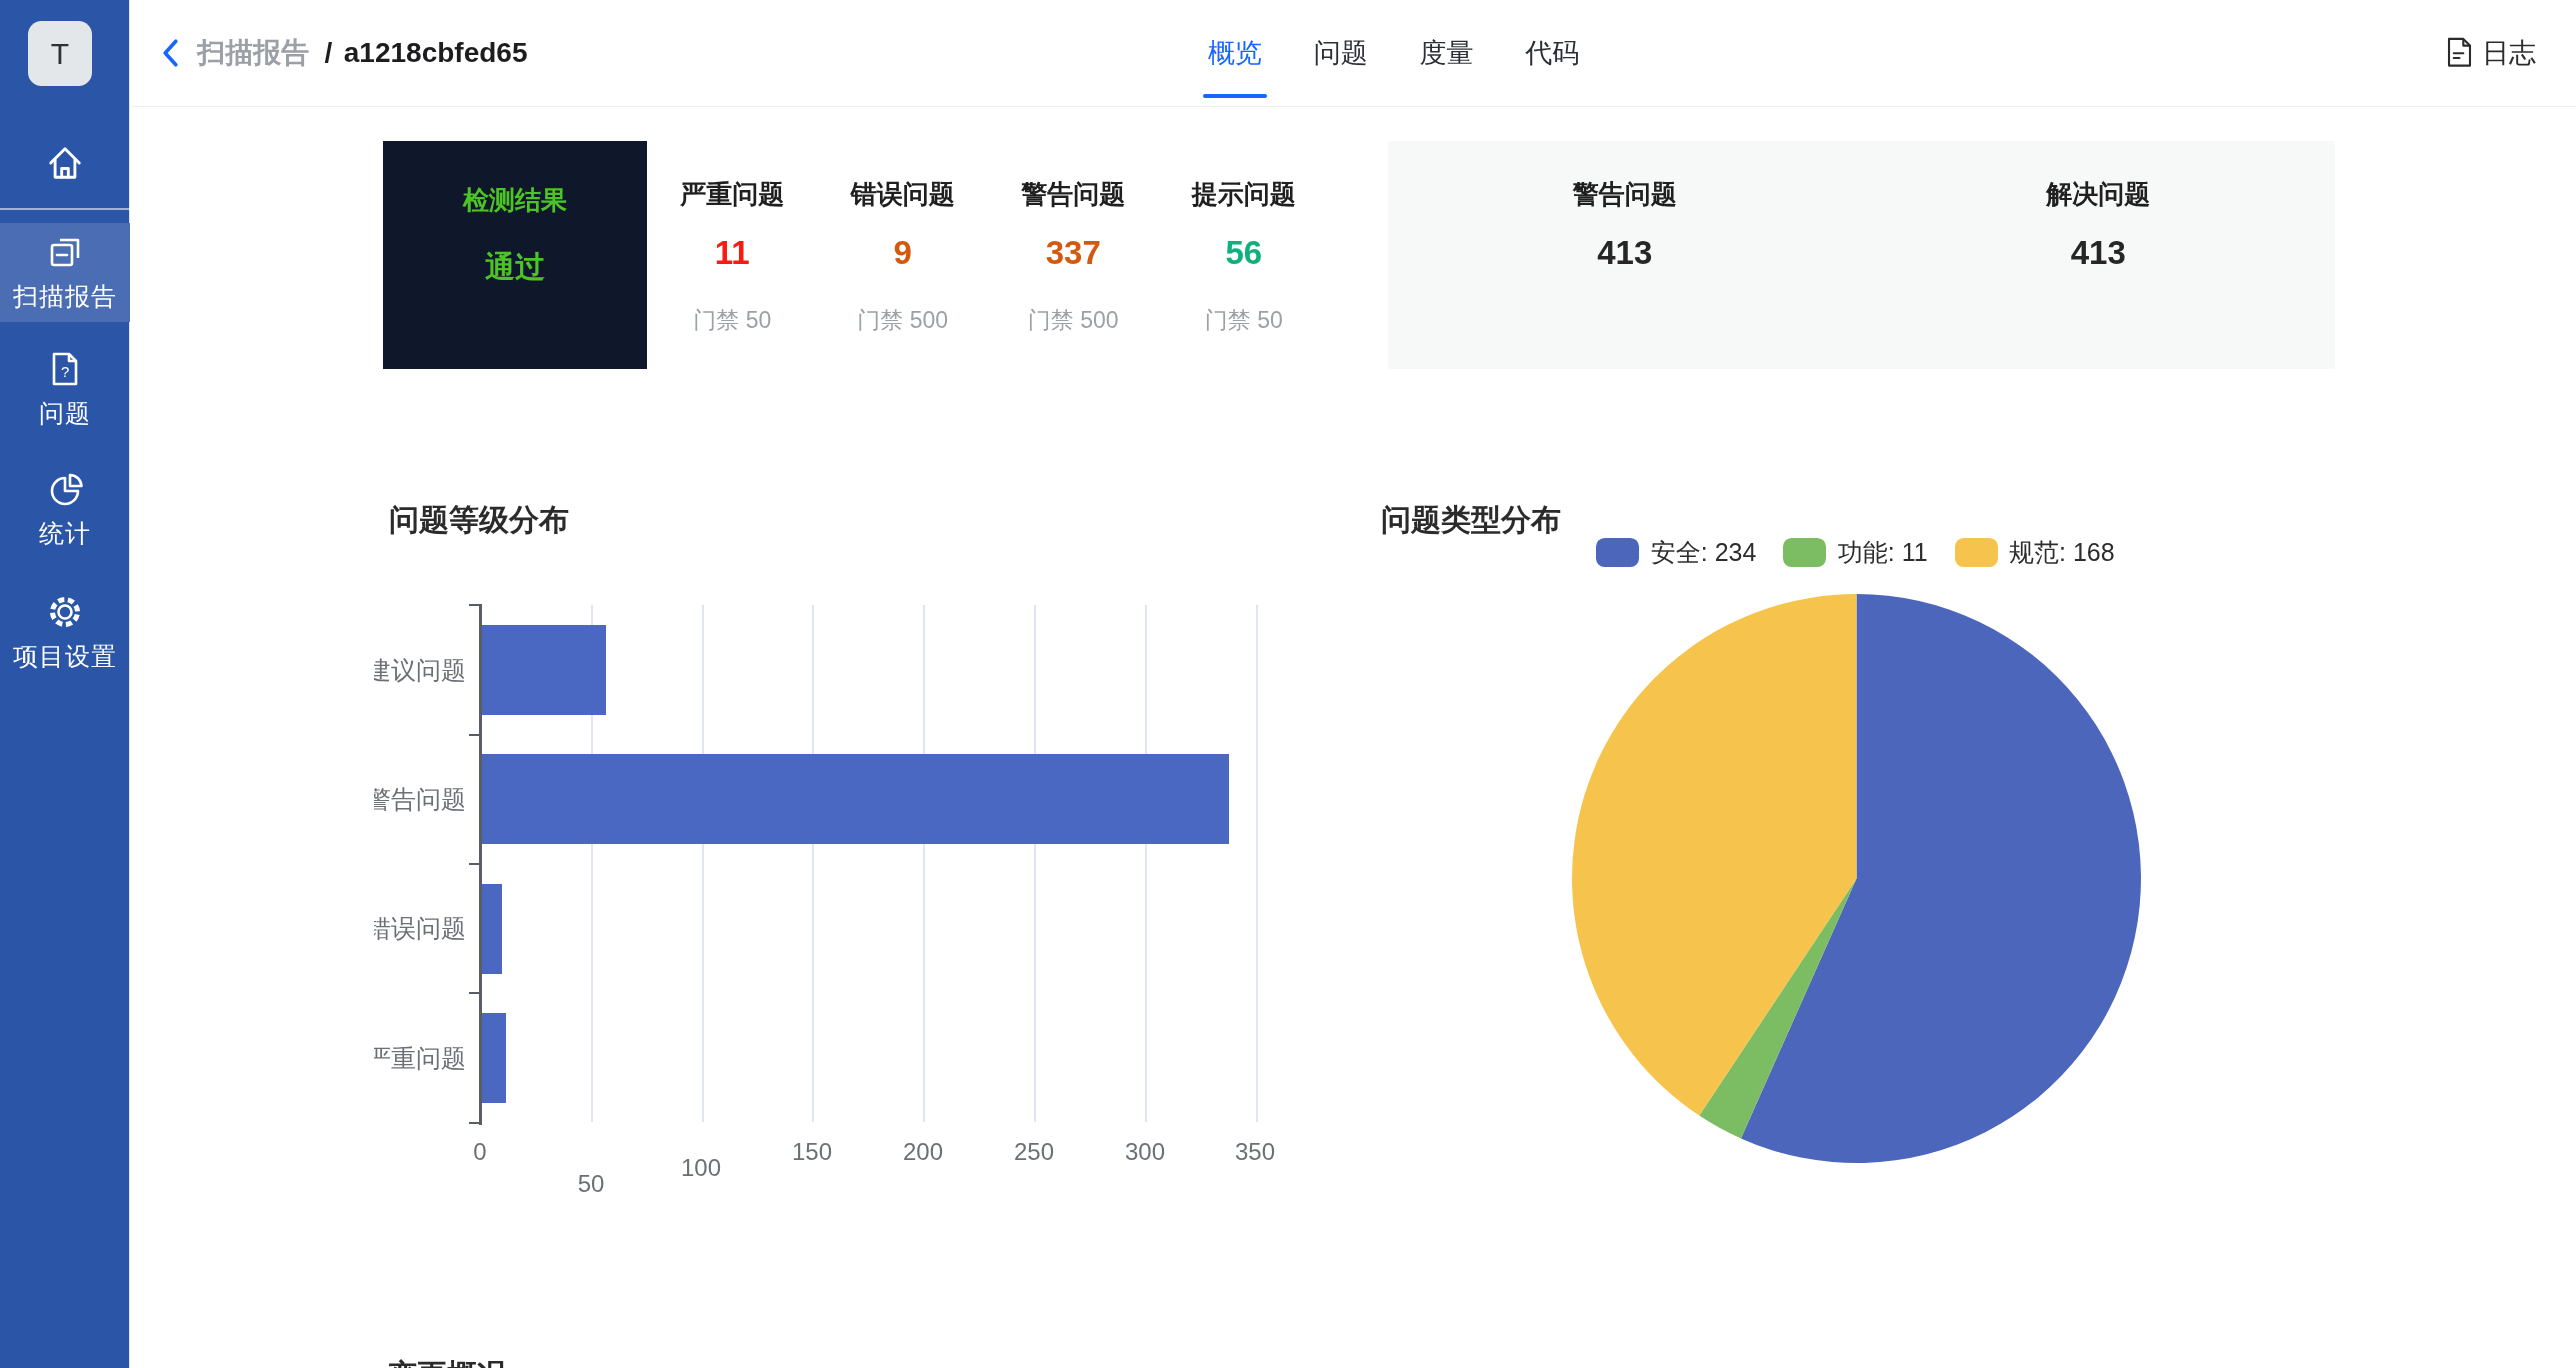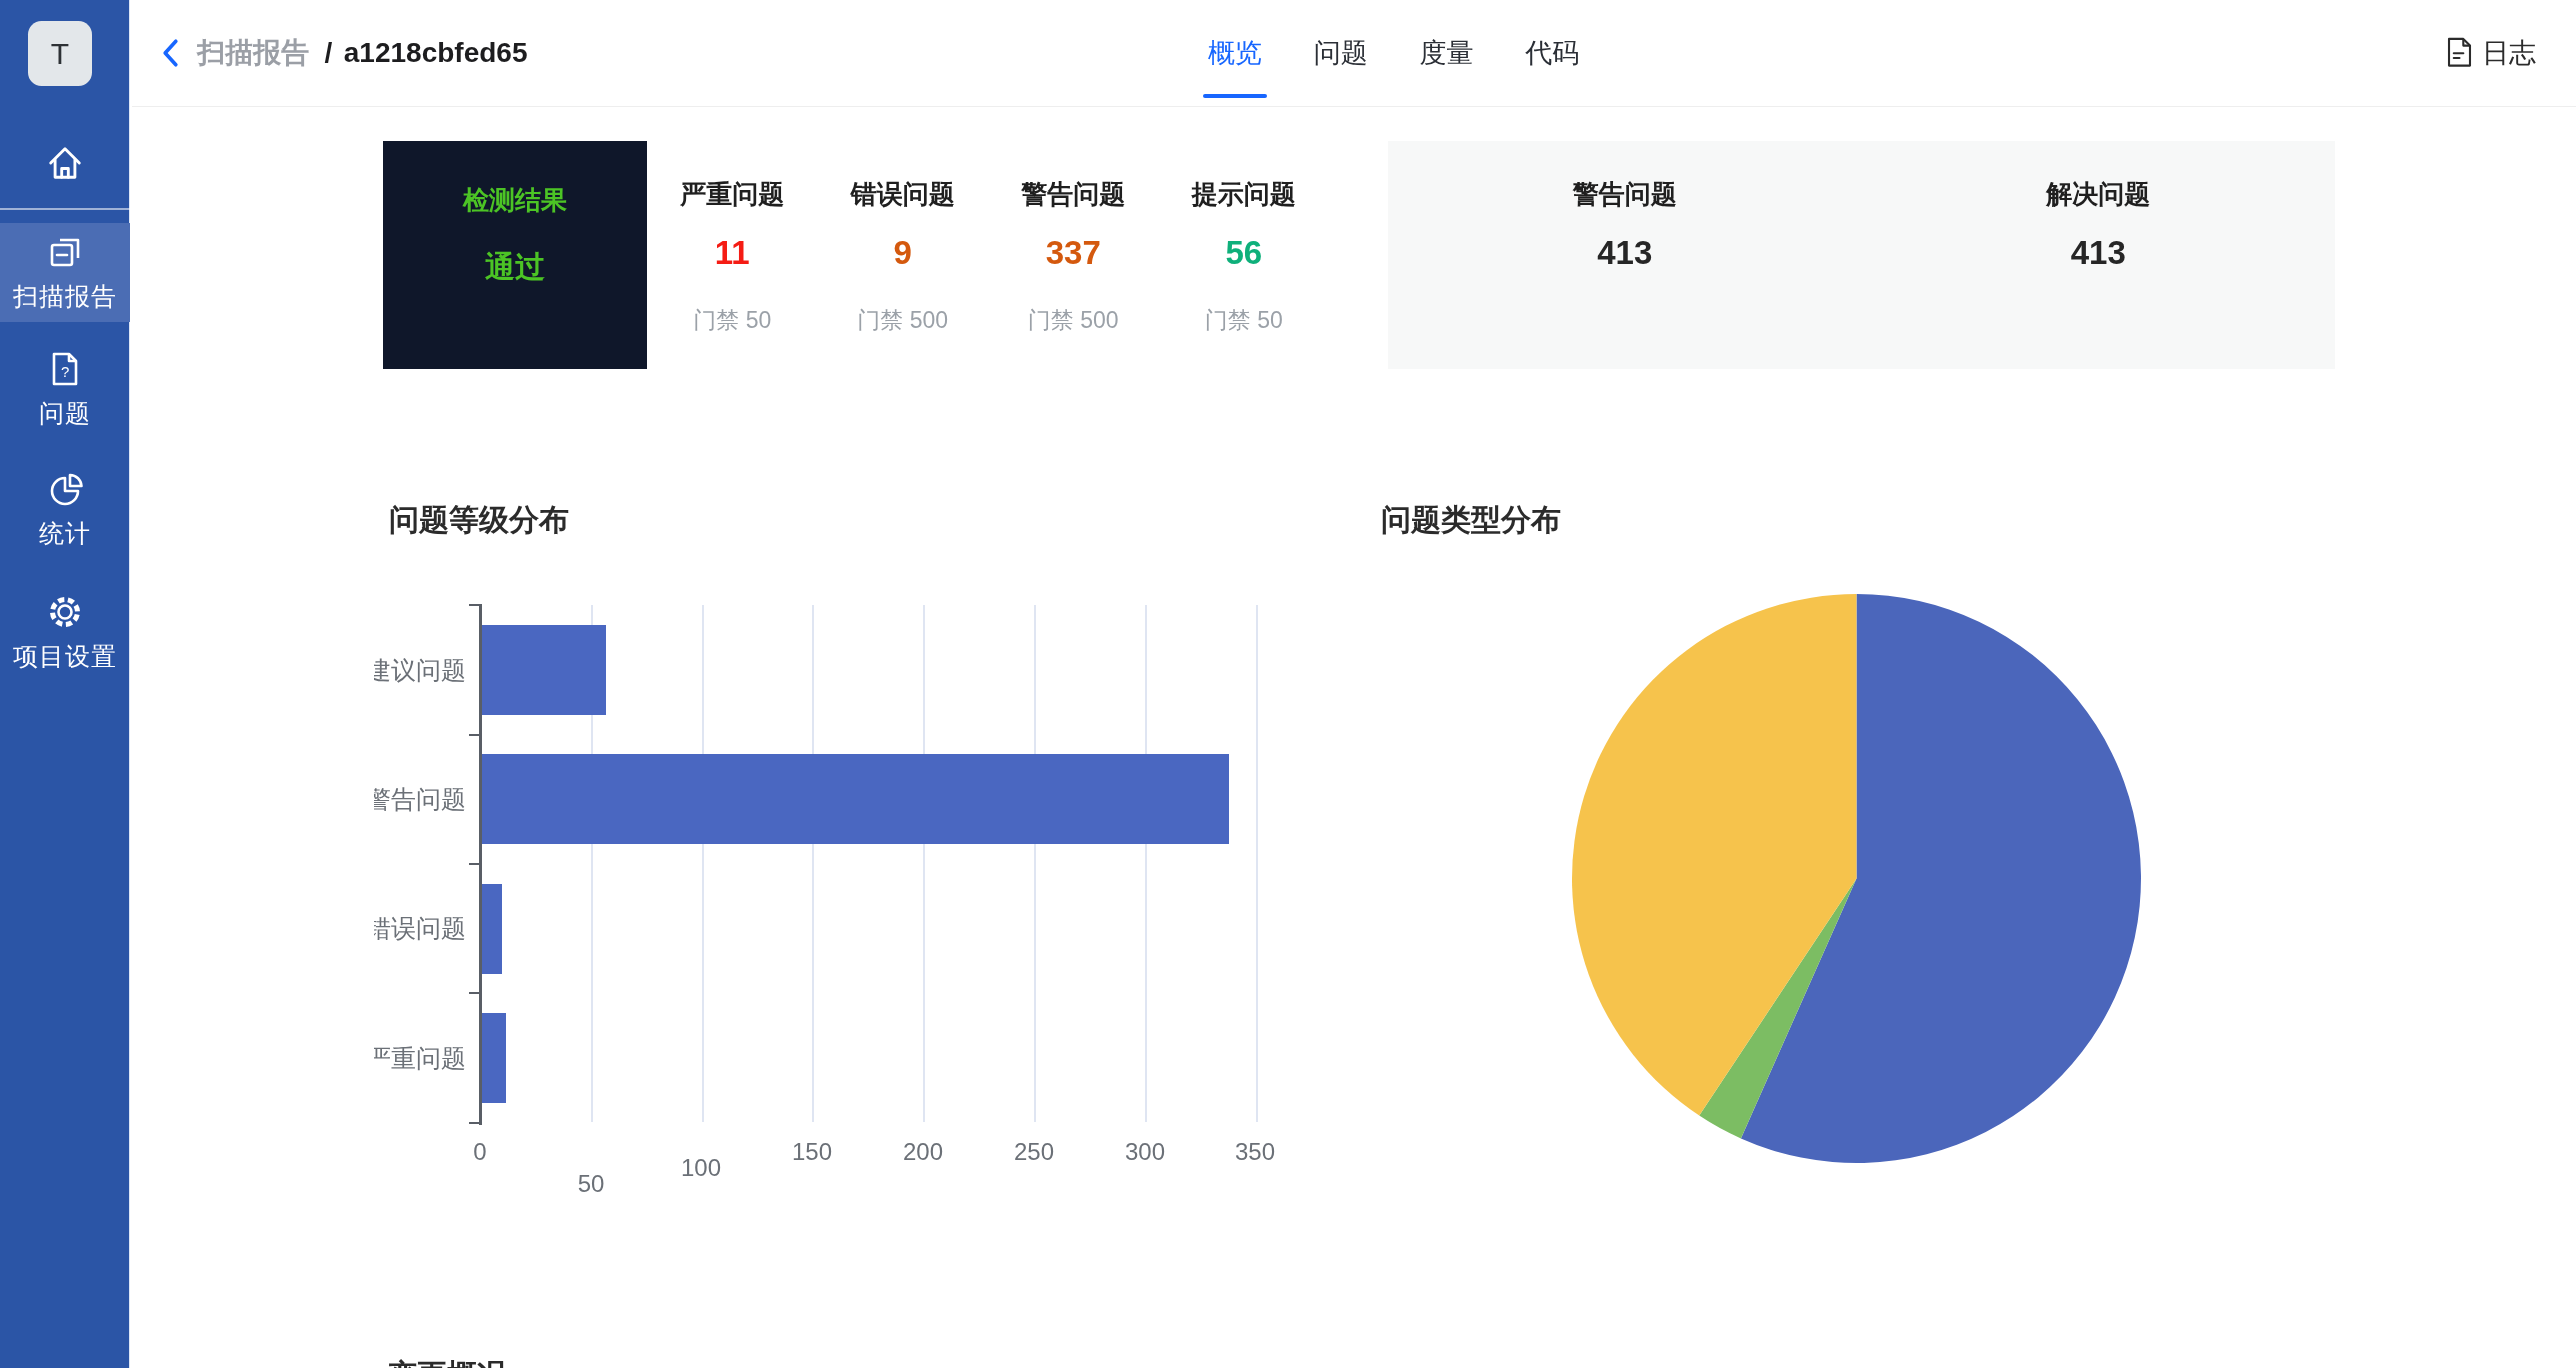--- a/index.html
+++ b/index.html
@@ -281,20 +281,34 @@
       <div class="cat-label" style="top: 82px;">建议问题</div>
       <div class="bar" style="left: 108px; top: 182px; width: 747px; background: rgb(74, 103, 193);"></div>
       <div class="cat-label" style="top: 211px;">警告问题</div>
       <div class="bar" style="left: 108px; top: 312px; width: 20px; background: rgb(74, 103, 193);"></div>
       <div class="cat-label" style="top: 340px;">错误问题</div>
       <div class="bar" style="left: 108px; top: 441px; width: 24.4px; background: rgb(74, 103, 193);"></div>
       <div class="cat-label" style="top: 470px;">严重问题</div>
     </div>
 
   <h2 class="chart-title pie-title">问题类型分布</h2>
+  <div id="pie-legend">
+      <div class="legend-item">
+        <span class="legend-swatch" style="background: rgb(75, 102, 187);"></span>
+        <span class="legend-text">安全: 234</span>
+      </div>
+      <div class="legend-item">
+        <span class="legend-swatch" style="background: rgb(124, 189, 99);"></span>
+        <span class="legend-text">功能: 11</span>
+      </div>
+      <div class="legend-item">
+        <span class="legend-swatch" style="background: rgb(246, 195, 76);"></span>
+        <span class="legend-text">规范: 168</span>
+      </div>
+    </div>
   <svg id="pie-svg" width="611" height="611" viewBox="0 0 640 640">
       <path d="M320 320 L320.00 22.00 A298 298 0 1 1 198.93 592.30 Z" fill="#4b66bb"></path>
       <path d="M320 320 L198.93 592.30 A298 298 0 0 1 155.27 568.33 Z" fill="#7cbd63"></path>
       <path d="M320 320 L155.27 568.33 A298 298 0 0 1 320.00 22.00 Z" fill="#f6c34c"></path>
     </svg>
 
   <div class="bottom-heading">变更概况</div>
 </div>
 
 

